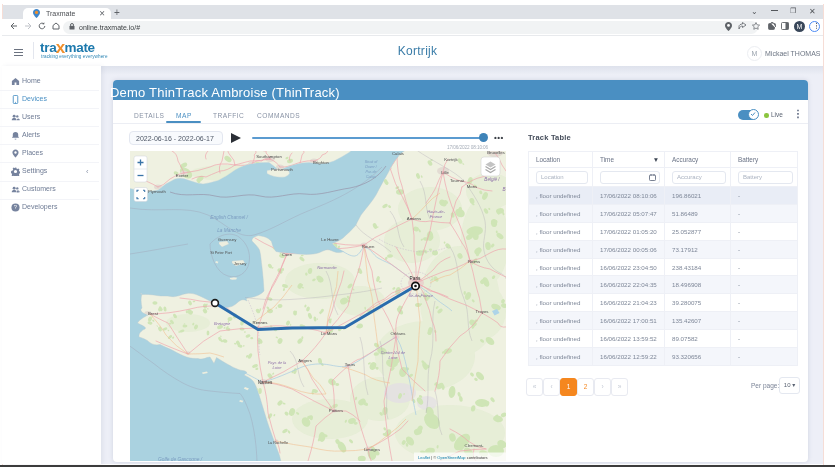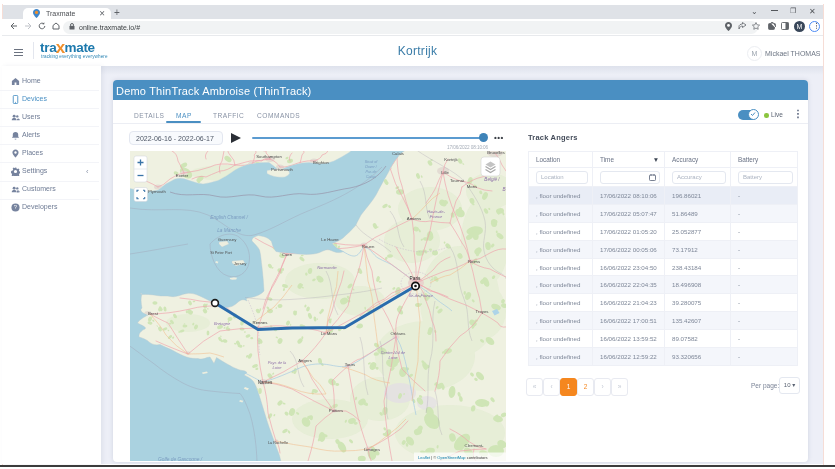--- a/index.html
+++ b/index.html
@@ -34,21 +34,21 @@
   
   #contentbg{left:2px;top:66px;width:821px;height:398px;background:linear-gradient(#dee2ec,#edeff7 9px);}
   #sidebar{left:2px;top:66px;width:99px;height:398px;background:#fff;box-shadow:2px 0 4px rgba(120,130,160,0.12);}
   .sbitem{left:0;width:99px;height:18.1px;border-bottom:1px solid #f3f4f8;}
   .sbtext{position:absolute;left:22px;top:4.6px;font-size:7px;color:#6e7b94;}
   .sbic{position:absolute;left:11px;top:4.5px;width:9px;height:9px;}
   
   #card{left:113px;top:80px;width:695px;height:382px;background:#fff;border-radius:4px;
         box-shadow:0 0 4px rgba(120,130,160,0.25);}
   #cardhead{left:113px;top:80px;width:695px;height:20px;background:#4a8fc2;border-radius:4px 4px 0 0;}
-  #cardtitle{left:116px;top:85px;font-size:11px;color:#fff;letter-spacing:0.2px;}
+  #cardtitle{left:110px;top:85px;font-size:13px;color:#fff;letter-spacing:0.2px;}
   .tab-l{top:112px;font-size:6.6px;color:#8892a4;letter-spacing:0.5px;}
   #tabline{left:113px;top:122.5px;width:695px;height:1px;background:#eceef4;}
   #mapuline{left:166px;top:120.5px;width:35px;height:2.5px;background:#4a8fc2;border-radius:2px;}
   #datebox{left:129px;top:131px;width:94px;height:14px;background:#f8fafd;border:1px solid #e3e7f0;
            border-radius:4px;box-sizing:border-box;}
   #datetext{left:136px;top:135px;font-size:7px;color:#4d5665;}
   #playbtn{left:231px;top:132.5px;width:0;height:0;border-left:10px solid #2b2f36;
            border-top:5.5px solid transparent;border-bottom:5.5px solid transparent;}
   #slider{left:252px;top:136.5px;width:231px;height:2.4px;background:#5b9bd0;border-radius:2px;}
   #sliderknob{left:479px;top:133px;width:9px;height:9px;background:#3e83b8;border-radius:50%;}
@@ -852,21 +852,21 @@
 </g>
 <rect x="351" y="6" width="19" height="19" rx="3" fill="#fff" stroke="#d4d4d4" stroke-width="0.6"></rect>
 <path d="M360.5,10.5 l5,3 -5,3 -5,-3 z" fill="#c3c3c3"></path>
 <path d="M355.5,15.5 l5,3 5,-3 M355.5,18.5 l5,3 5,-3" fill="none" stroke="#a8a8a8" stroke-width="1.2"></path>
 </g>
 <rect x="284" y="301.5" width="92" height="8.5" fill="#fff" opacity="0.72"></rect>
 <text x="288" y="307.5" font-family="Liberation Sans" font-size="4" fill="#333">
 <tspan fill="#0078a8">Leaflet</tspan> | © <tspan fill="#0078a8">OpenStreetMap</tspan> contributors</text>
 </svg>
 
-<div class="abs" id="tracktitle">Track Angers</div>
+<div class="abs" id="tracktitle">Track Table</div>
 <table class="abs" id="ttable" cellspacing="0">
   <colgroup>
       <col style="width:64px">
       <col style="width:72px">
       <col style="width:66px">
       <col style="width:67px">
     </colgroup>
   <tbody>
       <tr class="hdr">
         <td>Location</td>

